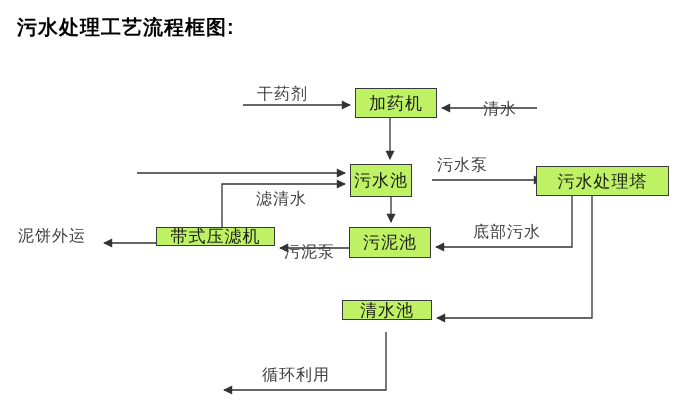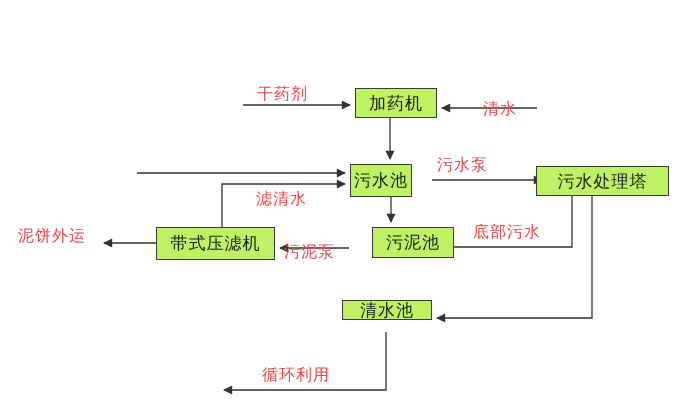--- a/index.html
+++ b/index.html
@@ -44,28 +44,29 @@
     justify-content: center;
     font-size: 17px;
     letter-spacing: 1px;
     white-space: nowrap;
   }
   .edge-label {
     position: absolute;
     font-size: 16px;
     letter-spacing: 1px;
     white-space: nowrap;
-    color: #ef4444;
+    color: #404040;
   }
 </style>
 </head>
 <body>
 
 <div class="canvas">
 
+  <h1 class="title">污水处理工艺流程框图:</h1>
 
   <svg class="arrows" width="700" height="420" viewBox="0 0 700 420" xmlns="http://www.w3.org/2000/svg">
     <defs>
       <marker id="arrow" viewBox="0 0 10 10" refX="9" refY="5" markerWidth="9" markerHeight="7" orient="auto-start-reverse">
         <path d="M0,0 L10,5 L0,10 z" fill="#333333"></path>
       </marker>
     </defs>
     <g fill="none" stroke="#333333" stroke-width="1.3">
       <path d="M243,105 H350" marker-end="url(#arrow)"></path>
       <path d="M537,108 H442" marker-end="url(#arrow)"></path>
@@ -81,23 +82,23 @@
       <path d="M386,332 V390 H224" marker-end="url(#arrow)"></path>
     </g>
   </svg>
 
   <div class="node" style="left:355px; top:88px; width:82px; height:30px;">加药机</div>
 
   <div class="node" style="left:350px; top:164px; width:62px; height:33px;">污水池</div>
 
   <div class="node" style="left:536px; top:166px; width:133px; height:30px;">污水处理塔</div>
 
-  <div class="node" style="left:349px; top:227px; width:82px; height:31px;margin-left:23px;">污泥池</div>
+  <div class="node" style="left:349px; top:227px; width:82px; height:31px;">污泥池</div>
 
-  <div class="node" style="left:156px; top:227px; width:119px; height:33px;">带式压滤机</div>
+  <div class="node" style="left:156px; top:227px; width:119px; height:19px;">带式压滤机</div>
 
   <div class="node" style="left:342px; top:300px; width:90px; height:20px;">清水池</div>
 
   <span class="edge-label" style="left:257px; top:84px;">干药剂</span>
 
   <span class="edge-label" style="left:483px; top:87px;margin-top:12px;">清水</span>
 
 
   <span class="edge-label" style="left:437px; top:155px;text-align:right;">污水泵</span>
 

